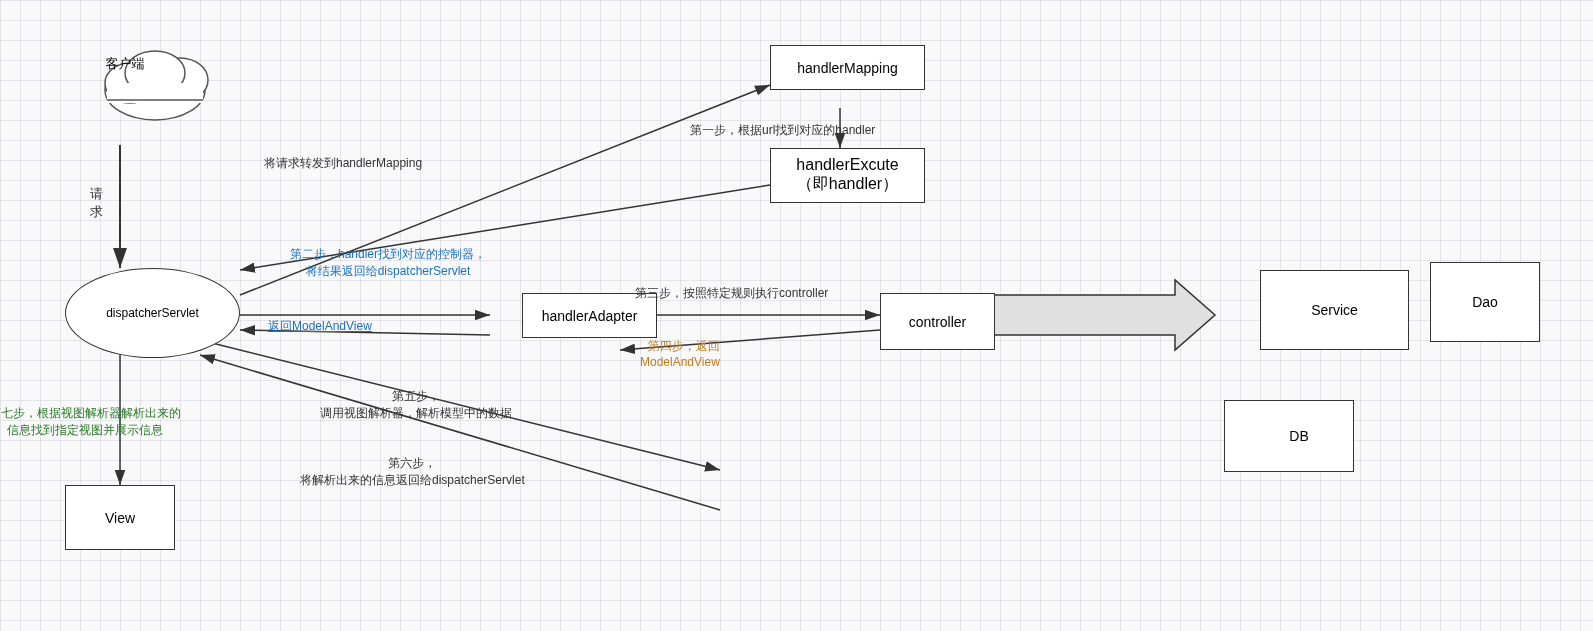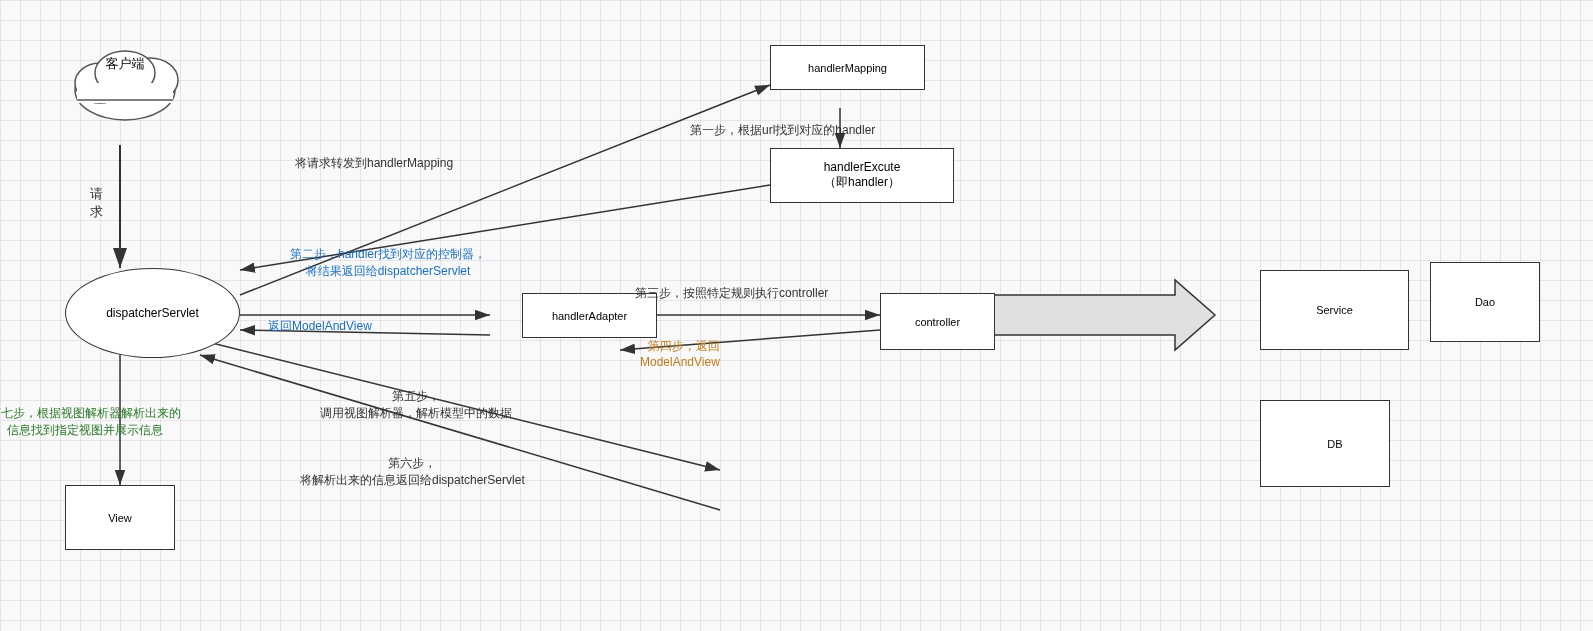--- a/index.html
+++ b/index.html
@@ -20,21 +20,21 @@
       background-size: 20px 20px;
     }
     .box {
       position: absolute;
       border: 1.5px solid #333;
       background: #fff;
       display: flex;
       align-items: center;
       justify-content: center;
       text-align: center;
-      font-size: 11px;
+      font-size: 14px;
     }
     .ellipse {
       position: absolute;
       border: 1.5px solid #333;
       background: #fff;
       border-radius: 50%;
       display: flex;
       align-items: center;
       justify-content: center;
       text-align: right;
@@ -57,20 +57,21 @@
     }
     svg.arrows {
       position: absolute;
       top: 0; left: 0;
       width: 1593px;
       height: 631px;
       pointer-events: none;
     }
     .cloud {
       position: absolute;
+      padding-left: 30px;
     }
   </style>
 </head>
 <body>
 
 <div class="canvas">
 
   <svg class="arrows">
     <defs>
       <marker id="arrowhead" markerWidth="10" markerHeight="7" refX="10" refY="3.5" orient="auto">
@@ -123,44 +124,44 @@
   </div>
 
   <div class="label" style="left:90px; top:185px; color:#333; writing-mode:horizontal-tb; font-size:13px;">
     请<br>求
   </div>
 
   <div class="ellipse" style="left:65px; top:268px; width:175px; height:90px; font-size:12px;">dispatcherServlet</div>
 
   <div class="box" style="left:770px; top:45px; width:155px; height:45px;">handlerMapping</div>
 
-  <div class="box" style="left:770px; top:148px; width:184px; height:55px; font-size:12px;">
+  <div class="box" style="left:770px; top:148px; width:155px; height:55px; font-size:16px;">
     <span>handlerExcute<br>（即handler）</span>
   </div>
 
   <div class="box" style="left:490px; top:293px; width:135px; height:45px;margin-left:32px;">handlerAdapter</div>
 
   <div class="box" style="left:880px; top:293px; width:115px; height:57px;">controller</div>
 
 
   <div class="box" style="left:65px; top:485px; width:110px; height:65px;">View</div>
 
   <div class="box" style="left:1260px; top:270px; width:149px; height:80px;">Service</div>
 
   <div class="box" style="left:1430px; top:262px; width:110px; height:80px;">Dao</div>
 
-  <div class="box" style="left:1260px; top:400px; width:130px; height:87px;padding-left:20px;">DB</div>
+  <div class="box" style="left:1224px; top:400px; width:130px; height:72px;padding-left:20px;">DB</div>
 
-  <div class="label" style="left:295px; top:155px; color:#333;">将请求转发到handlerMapping</div>
+  <div class="label" style="left:264px; top:155px; color:#333;">将请求转发到handlerMapping</div>
 
   <div class="label" style="left:690px; top:122px; color:#333;">第一步，根据url找到对应的handler</div>
 
   <div class="label label-blue" style="left:290px; top:210px; color:#1a6fc4; text-align:center;margin-top:36px;">第二步，handler找到对应的控制器，<br>将结果返回给dispatcherServlet</div>
 
-  <div class="label label-blue" style="left:268px; top:318px; color:#1a6fc4;">返回ModelAndView</div>
+  <div class="label label-blue" style="left:268px; top:318px; color:#1a6fc4;text-decoration:underline;">返回ModelAndView</div>
 
   <div class="label" style="left:635px; top:285px; color:#333;">第三步，按照特定规则执行controller</div>
 
   <div class="label label-orange" style="left:640px; top:338px; color:#c47c1a; text-align:right;">第四步，返回<br>ModelAndView</div>
 
   <div class="label" style="left:320px; top:388px; color:#333; text-align:center;">第五步，<br>调用视图解析器，解析模型中的数据</div>
 
   <div class="label" style="left:300px; top:455px; color:#333; text-align:center;">第六步，<br>将解析出来的信息返回给dispatcherServlet</div>
 
   <div class="label label-green" style="left:-15px; top:405px; color:#2a7a2a; text-align:center; width:200px;">第七步，根据视图解析器解析出来的<br>信息找到指定视图并展示信息</div>

